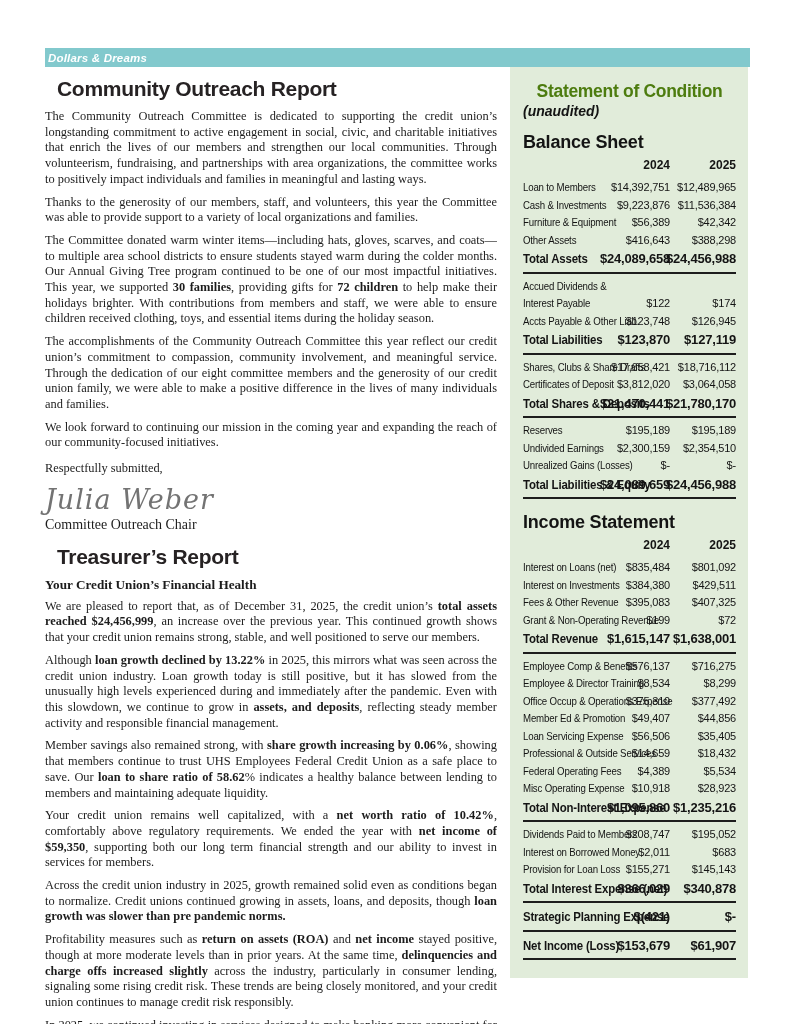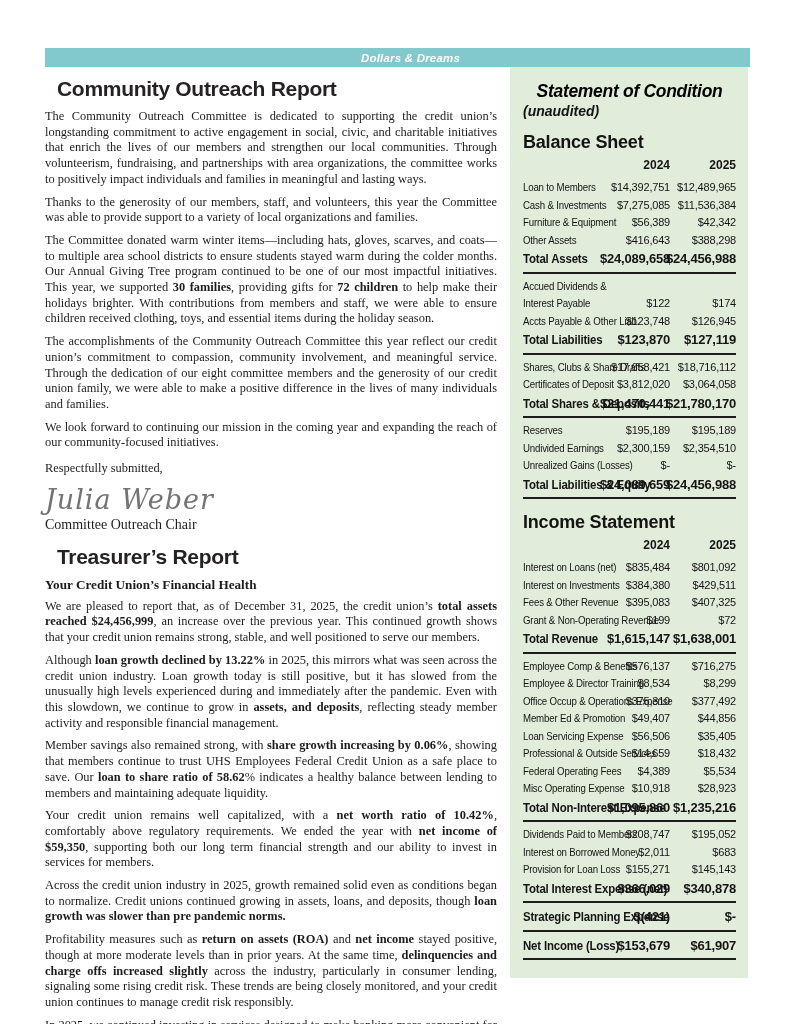--- a/index.html
+++ b/index.html
@@ -1,38 +1,38 @@
 <!DOCTYPE html>
 <html style="--banner-bg: #82c9cd; --sidebar-bg: #e1ecda;"><head>
 <meta charset="utf-8">
 <style>
   * { margin:0; padding:0; box-sizing:border-box; }
   html,body { width:791px; height:1024px; background:#ffffff; overflow:hidden; }
   body { font-family:"Liberation Serif", serif; color:#1c1c1c; }
   .page { position:relative; width:791px; height:1024px; padding:48px 43px 0 45px; overflow:hidden; }
 
   
-  .masthead { width:705px; height:19px; background:var(--banner-bg,#82c9cd); display:flex; align-items:center; padding-left:26px;justify-content:center; }
+  .masthead { width:705px; height:19px; background:var(--banner-bg,#82c9cd); display:flex; align-items:center; padding-left:3px; }
   .masthead span { font-family:"Liberation Sans", sans-serif; font-style:italic; font-weight:700; color:#ffffff; font-size:11.5px; letter-spacing:.2px; }
 
   .content { display:flex; gap:13px; align-items:flex-start; }
 
   
   .left-col { width:452px; padding-top:8px; }
   h1.article-title { font-family:"Liberation Sans", sans-serif; font-weight:700; font-size:21px; color:#262223; letter-spacing:-.3px; margin:2px 12px 8px; }
   .left-col p { font-size:12.4px; line-height:15.7px; text-align:justify; margin-bottom:7px; }
   .left-col p strong { font-weight:700; }
   .closing { margin-top:10px !important; }
   .signature { font-family:"DejaVu Serif", serif; font-style:italic; font-size:27px; letter-spacing:1px; margin:6px 0 2px; color:#737373; }
   .sig-title { font-size:14px; margin-bottom:12px; }
   .subhead { font-weight:700; font-size:13.2px; margin:2px 0 6px; }
 
   
   .sidebar { width:238px; background:var(--sidebar-bg,#e1ecda); min-height:911px; padding:14px 12px 16px 13px; font-family:"Liberation Sans", sans-serif; color:#141414; }
-  .s-title { text-align:center; font-weight:700; font-size:17.5px; letter-spacing:-.3px; color:#000000;font-style:italic; }
+  .s-title { text-align:center; font-weight:700; font-size:17.5px; letter-spacing:-.3px; color:#4d7c0f; }
   .s-sub { font-weight:700; font-style:italic; font-size:14px; margin-top:1px; }
   .s-head { font-weight:700; font-size:18px; letter-spacing:-.2px; margin-top:13px; }
   .fin-table { margin-top:4px; }
   .years-row { position:relative; height:18px; font-weight:700; font-size:12px; }
   .t-section { padding:5px 0 4px; border-bottom:2.5px solid #1d1d1d; }
   .row { position:relative; height:17.5px; font-size:11px; letter-spacing:-.2px;text-align:center; }
   .row .lbl { position:absolute; left:0; top:1px; white-space:nowrap; transform:scaleX(.88); transform-origin:0 50%; }
   .row .v1, .years-row .v1 { position:absolute; right:66px; top:1px; white-space:nowrap; }
   .row .v2, .years-row .v2 { position:absolute; right:0; top:1px; white-space:nowrap; }
   .row.bold { font-weight:700; font-size:13px; }
@@ -85,21 +85,21 @@
             <span class="v2">2025</span>
           </div>
           <div class="t-section">
             <div class="row">
               <span class="lbl">Loan to Members</span>
               <span class="v1">$14,392,751</span>
               <span class="v2">$12,489,965</span>
             </div>
             <div class="row">
               <span class="lbl">Cash &amp; Investments</span>
-              <span class="v1">$7,275,085</span>
+              <span class="v1">$9,223,876</span>
               <span class="v2">$11,536,384</span>
             </div>
             <div class="row">
               <span class="lbl">Furniture &amp; Equipment</span>
               <span class="v1">$56,389</span>
               <span class="v2">$42,342</span>
             </div>
             <div class="row">
               <span class="lbl">Other Assets</span>
               <span class="v1">$416,643</span>

